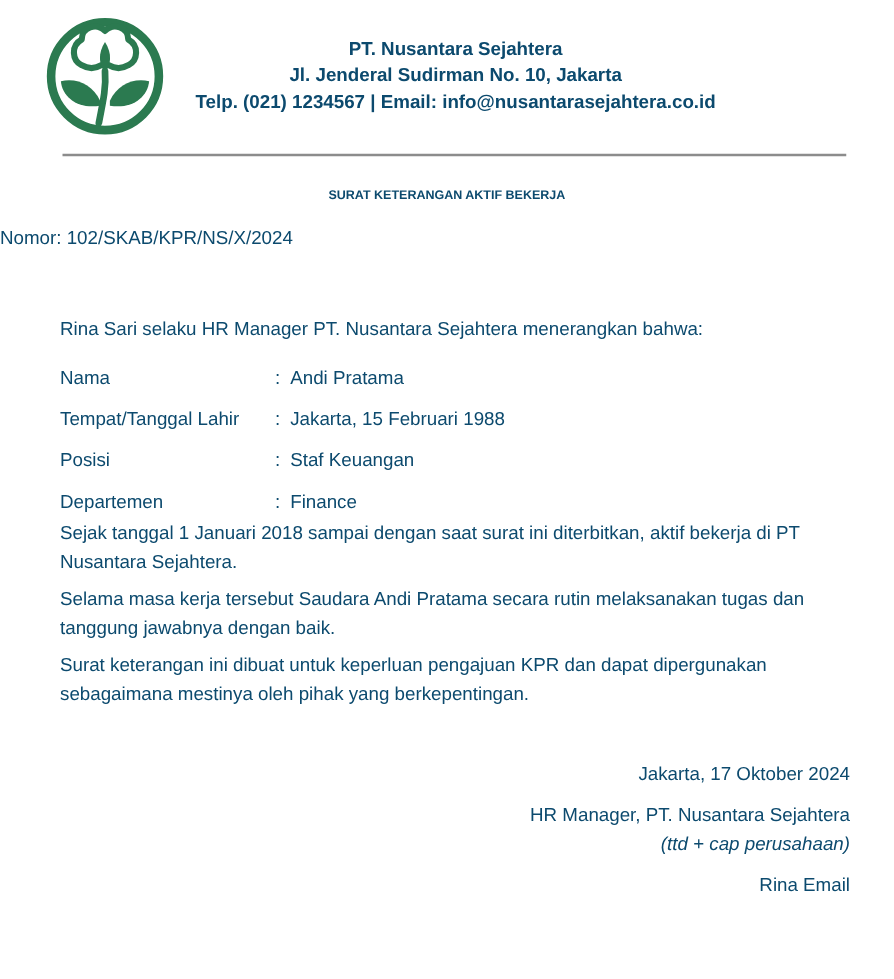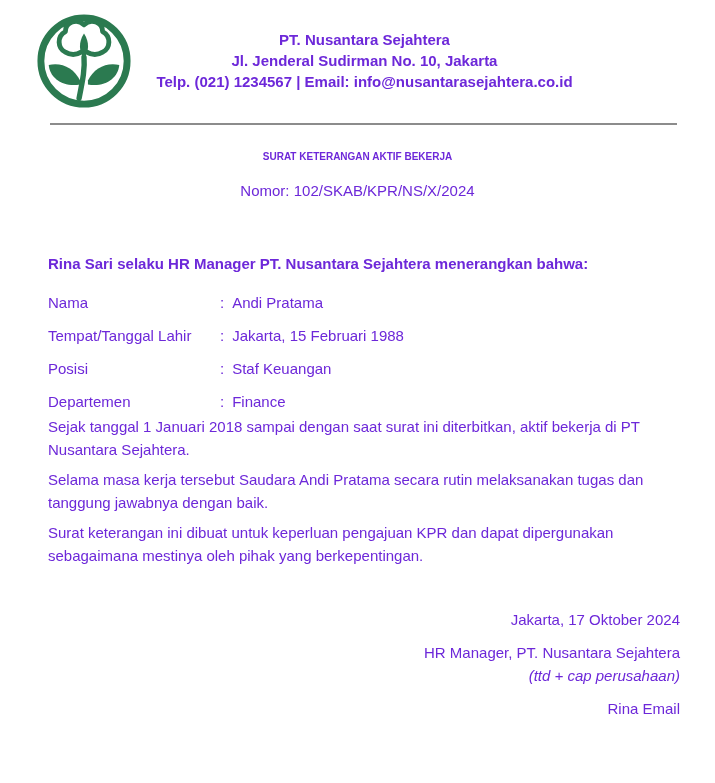--- a/index.html
+++ b/index.html
@@ -1,20 +1,20 @@
 <!DOCTYPE html>
 <html><head>
 <meta charset="utf-8">
 <style>
   html,body { margin:0; padding:0; background:#ffffff; }
   .page {
     position:relative;
     width:715px; height:783px;
     background:#ffffff;
-    color:#6d28d9;
+    color:#0c4a6e;
     font-family:"Liberation Sans","DejaVu Sans",sans-serif;
     overflow:hidden;
   }
   
   .logo-wrap {
     position:absolute; left:34px; top:12px;
     width:100px; height:98px;
   }
   .logo-wrap svg { width:100%; height:100%; display:block; }
   .header-text {
@@ -27,29 +27,29 @@
     margin:31px 38px 0 50px;
     border:none; border-top:2px solid #8c8c8c;
     height:0;
   }
   
   .title {
     margin-top:23px; text-align:center;
     font-weight:bold; font-size:10px; line-height:18px;
   }
   .number {
-    margin-top:16px; text-align:center;
+    margin-top:16px; 
     font-size:15px; line-height:18px;
   }
   
   .content {
     margin-left:48px; width:620px;
     font-size:15px; line-height:23px;
   }
-  .intro { margin-top:52px;font-weight:bold; }
+  .intro { margin-top:52px; }
   .field { margin-top:10px; }
   .field.first { margin-top:16px; }
   .f-label { display:inline-block; width:172px; }
   .f-colon { display:inline-block; }
   .f-value { margin-left:8px;text-align:center; }
   .para { margin-top:7px; }
   .para.first { margin-top:2px; }
   
   .signature {
     text-align:right; margin-right:35px;

